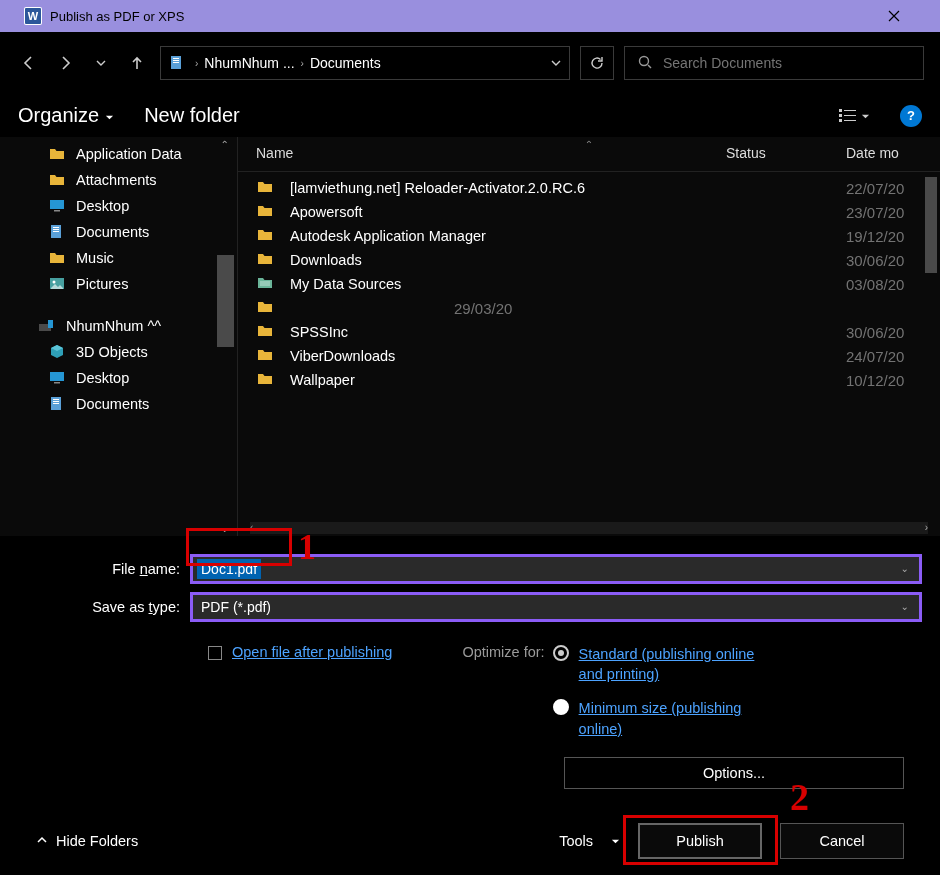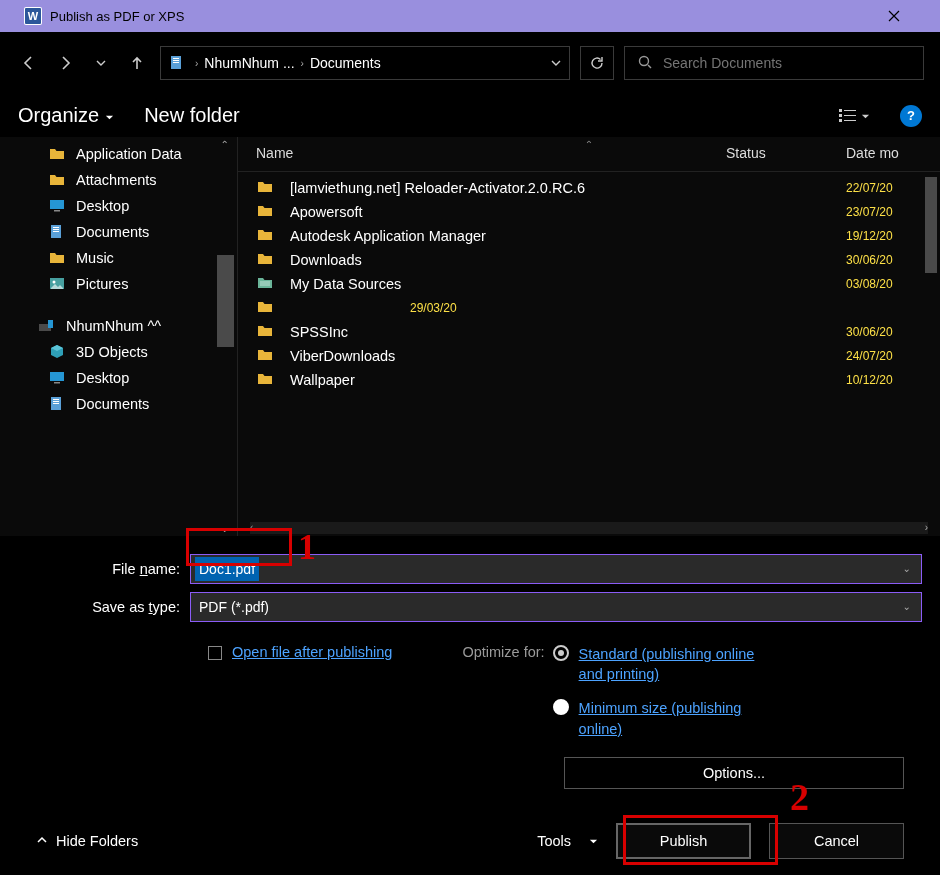--- a/index.html
+++ b/index.html
@@ -49,32 +49,32 @@
 .fheader .col-name { flex: 1; }
 .fheader .col-status { width: 120px; }
 .fheader .col-date { width: 76px; text-align: left; }
 .fheader-sort { position: absolute; left: 50%; top: 2px; color: #888; font-size: 10px; transform: translateX(-50%); }
 
 .flist { flex: 1; overflow: hidden; padding: 4px 18px; position: relative; }
 .frow { display: flex; align-items: center; padding: 3px 0; cursor: pointer; }
 .frow-icon { width: 20px; height: 18px; margin-right: 14px; display: inline-flex; }
 .frow-name { flex: 1; color: #fff; font-size: 14.5px; }
 .frow-status { width: 120px; }
-.frow-date { width: 76px; color: #fde047; font-size: 12px; }
+.frow-date { width: 76px; color: #737373; font-size: 15px; margin-left: 44px; }
 
 .fa-scrollbar { position: absolute; right: 3px; top: 40px; width: 12px; height: 96px; background: #4a4a4a; }
 .fa-hscroll { position: absolute; left: 12px; right: 12px; bottom: 2px; height: 12px; background: #1a1a1a; display: flex; align-items: center; }
 .fa-hscroll-lt { color: #aaa; font-size: 10px; }
 .fa-hscroll-rt { margin-left: auto; color: #aaa; font-size: 10px; }
 
 .bottom { background: #000; padding: 18px 18px 16px 18px; }
 .formrow { display: flex; align-items: center; margin-bottom: 8px; }
 .formlabel { width: 172px; text-align: right; padding-right: 10px; color: #fff; font-size: 14.5px; }
 .formlabel .ul { text-decoration: underline; }
-.forminput { flex: 1; height: 30px; background: #2a2a2a; border: 1px solid #8b5cf6; color: #fff; padding: 0 8px; font-size: 14px; position: relative; display: flex; align-items: center; }
+.forminput { flex: 1; height: 30px; background: #2a2a2a; border: 3px solid #8b5cf6; color: #fff; padding: 0 8px; font-size: 14px; position: relative; display: flex; align-items: center; }
 .forminput .drop { position: absolute; right: 10px; color: #aaa; font-size: 10px; }
 .filename-hilite { position: absolute; left: 4px; top: 2px; bottom: 2px; padding: 0 4px; background: #0063b1; display: flex; align-items: center; }
 
 .red-box-1 { position: absolute; left: 186px; top: 528px; width: 106px; height: 38px; border: 3px solid #d80000; pointer-events: none; box-sizing: border-box; }
 .red-num-1 { position: absolute; left: 298px; top: 526px; color: #d80000; font-size: 36px; font-family: "Times New Roman", serif; font-weight: bold; pointer-events: none; }
 
 .optrow { display: flex; padding: 14px 0 0 190px; gap: 70px; }
 .optcol { display: flex; flex-direction: column; gap: 10px; }
 .checkbox-row { display: flex; align-items: flex-start; gap: 10px; }
 .checkbox { width: 14px; height: 14px; border: 1px solid #888; margin-top: 2px; }
@@ -89,21 +89,21 @@
 .radio.filled { background: #fff; border-color: #fff; }
 .radiolabel { color: #4da3ff; font-size: 14.5px; text-decoration: underline; max-width: 200px; line-height: 1.4; }
 
 .optionsbtn-row { display: flex; justify-content: flex-end; padding: 18px 18px 0 0; }
 .optionsbtn { width: 340px; height: 32px; border: 1px solid #555; display: flex; align-items: center; justify-content: center; color: #fff; cursor: pointer; font-size: 14.5px; }
 
 .footer { display: flex; align-items: center; padding: 34px 18px 0 18px; gap: 18px; }
 .hidefolders { display: flex; align-items: center; gap: 8px; cursor: pointer; font-size: 14.5px; }
 .footer-spacer { flex: 1; }
 .toolsbtn { display: flex; align-items: center; gap: 18px; cursor: pointer; font-size: 14.5px; }
-.btn { width: 135px; height: 36px; border: 1px solid #555; display: flex; align-items: center; justify-content: center; cursor: pointer; font-size: 14.5px; background: #0a0a0a; }
+.btn { width: 124px; height: 36px; border: 1px solid #555; display: flex; align-items: center; justify-content: center; cursor: pointer; font-size: 14.5px; background: #0a0a0a; }
 .btn.publish { border: 2px solid #666; }
 
 .red-box-2 { position: absolute; left: 623px; top: 815px; width: 155px; height: 50px; border: 3px solid #d80000; pointer-events: none; box-sizing: border-box; }
 .red-num-2 { position: absolute; left: 790px; top: 775px; color: #d80000; font-size: 38px; font-family: "Times New Roman", serif; font-weight: bold; pointer-events: none; }
 
 .folder-svg { fill: #e8b53a; }
 .folder-teal { fill: #6bb59a; }
 </style>
 </head>
 <body>

